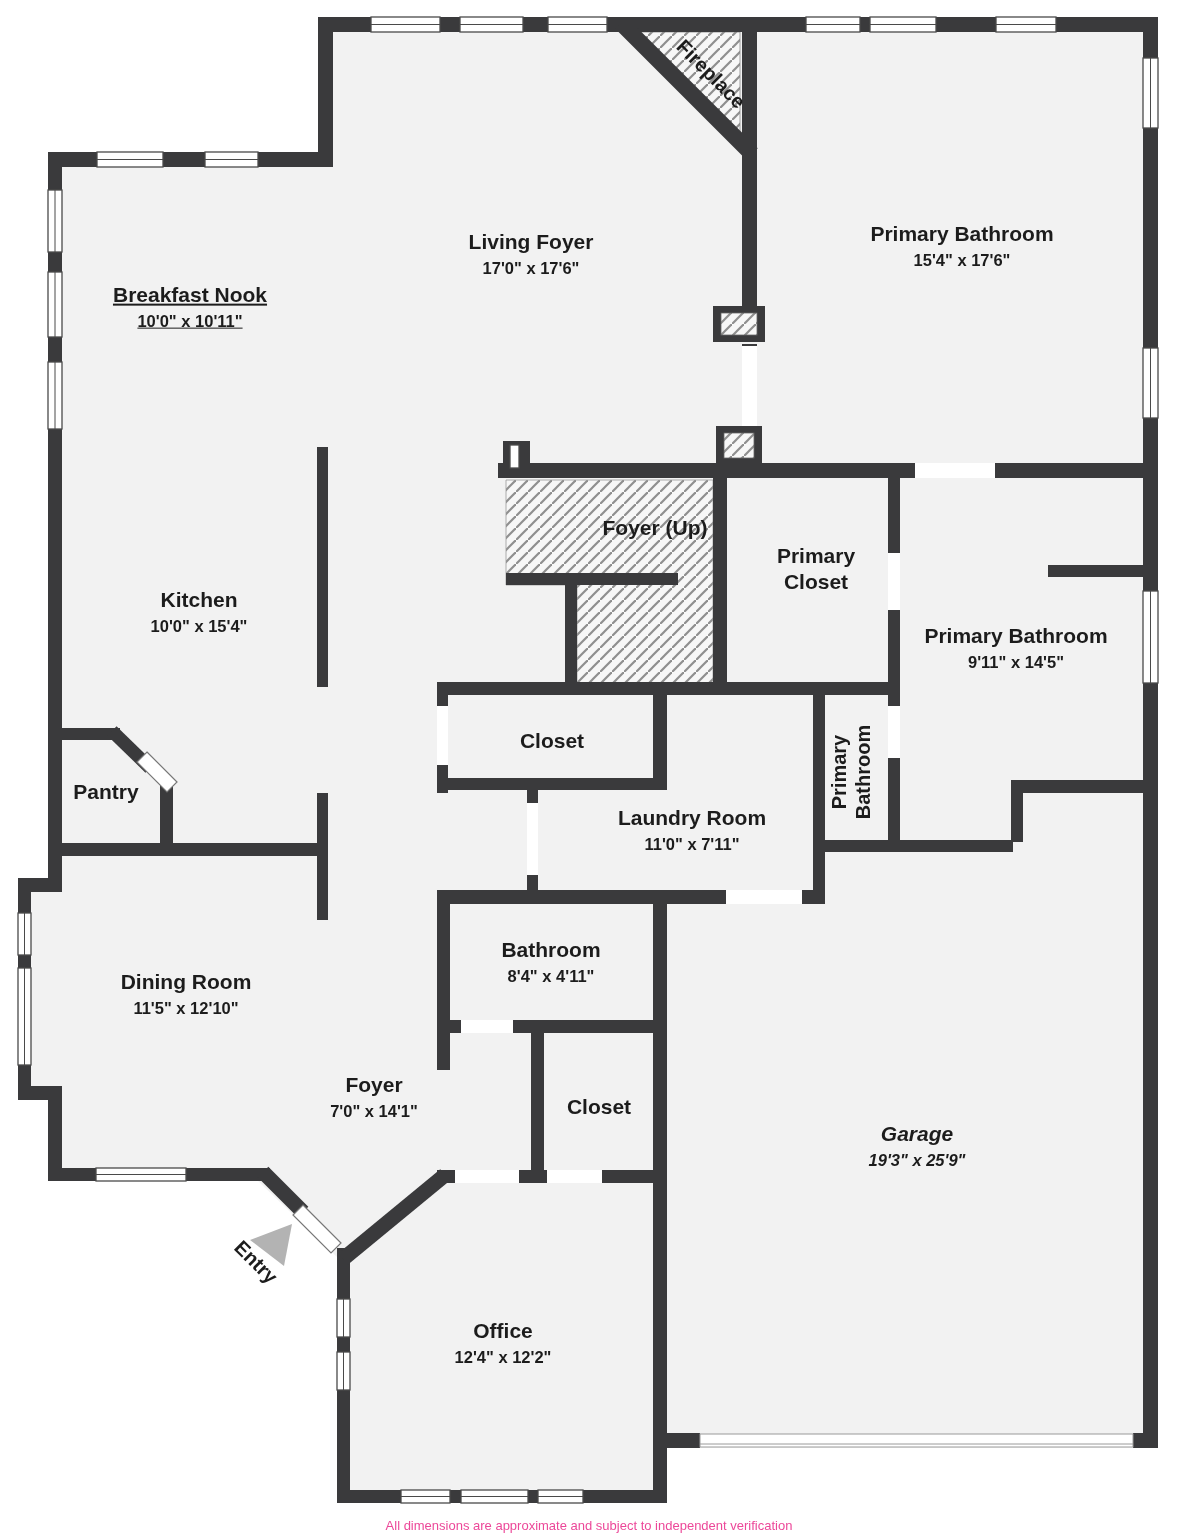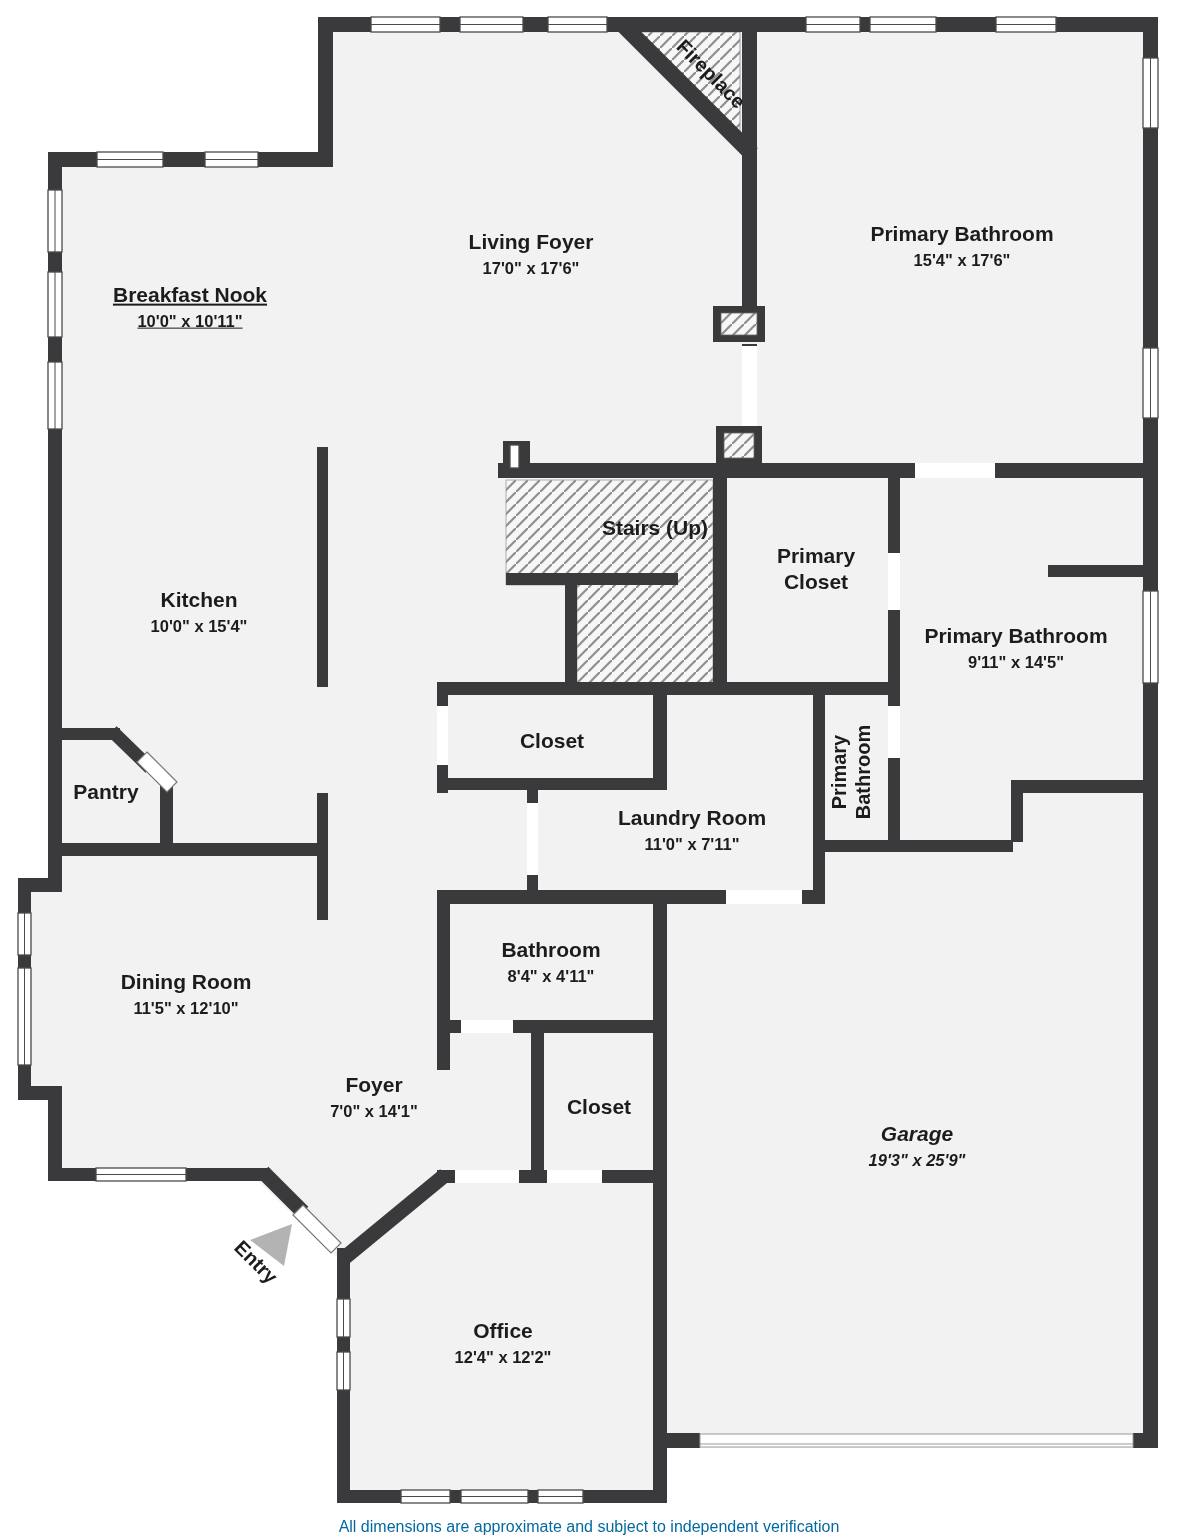--- a/index.html
+++ b/index.html
@@ -27,21 +27,21 @@
     white-space:nowrap;
   }
   .room-label.wrap{white-space:normal;}
   .room-label.rot45{transform:translate(-50%,-50%) rotate(45deg);}
   .room-label.rot-90{transform:translate(-50%,-50%) rotate(-90deg);}
   .rname{font-weight:700;font-size:21px;}
   .rname.sm{font-size:20px;}
   .rdims{font-weight:700;font-size:16.5px;margin-top:3px;}
   .footer-note{
     position:absolute;left:50%;top:1518px;transform:translateX(-50%);
-    font-size:16px;color:#0369a1;white-space:nowrap;
+    font-size:13px;color:#ec4899;white-space:nowrap;
   }
 </style>
 </head>
 <body>
 
 <div class="plan">
 
   <svg width="1178" height="1536" viewBox="0 0 1178 1536">
     <defs>
       <pattern id="hatch" patternUnits="userSpaceOnUse" width="12" height="12">
@@ -220,21 +220,21 @@
     <div class="rname">Breakfast Nook</div>
     <div class="rdims">10'0" x 10'11"</div>
   </div>
 
   <div class="room-label" style="left:199px;top:611px;">
     <div class="rname">Kitchen</div>
     <div class="rdims">10'0" x 15'4"</div>
   </div>
 
   <div class="room-label" style="left:655px;top:528px;">
-    <div class="rname">Stairs (Up)</div>
+    <div class="rname">Foyer (Up)</div>
   </div>
 
   <div class="room-label wrap" style="left:816px;top:569px;width:120px;">
     <div class="rname">Primary Closet</div>
   </div>
 
   <div class="room-label" style="left:1016px;top:647px;">
     <div class="rname">Primary Bathroom</div>
     <div class="rdims">9'11" x 14'5"</div>
   </div>

